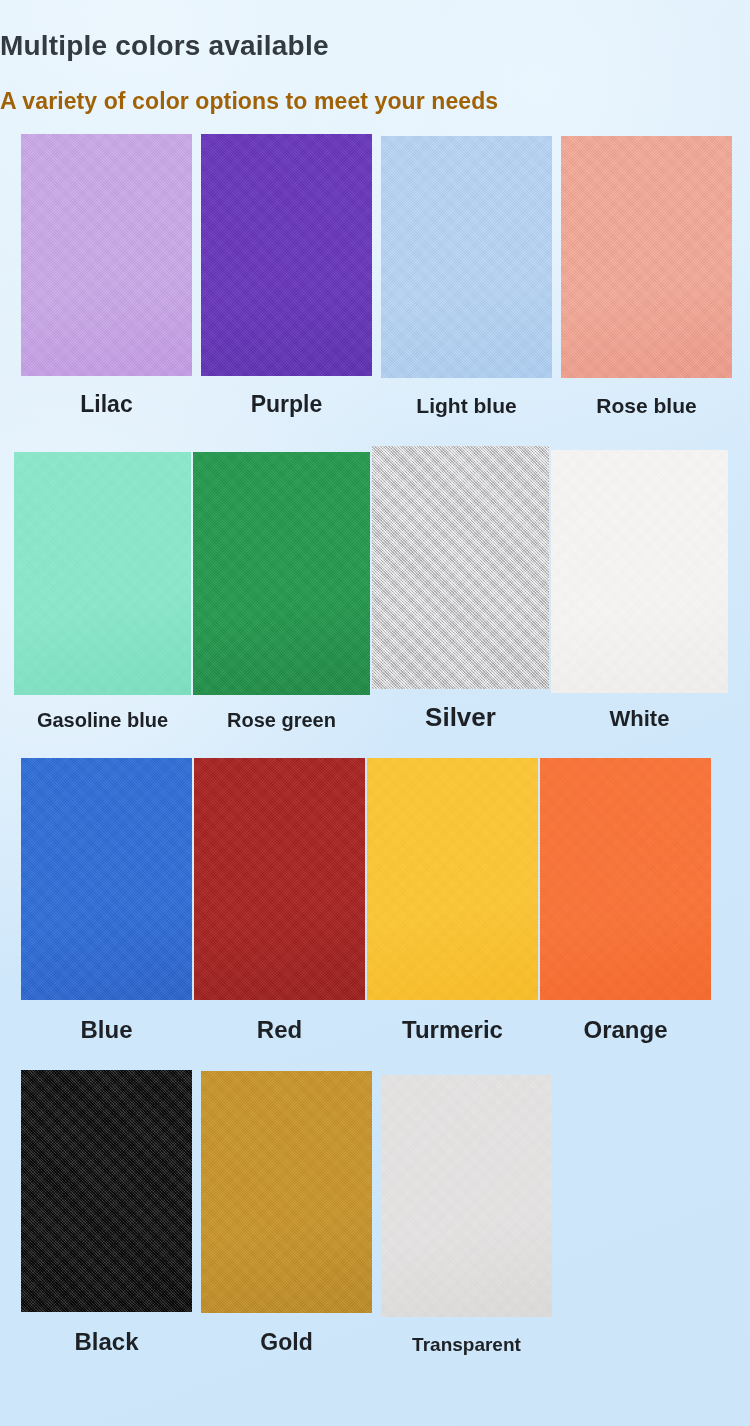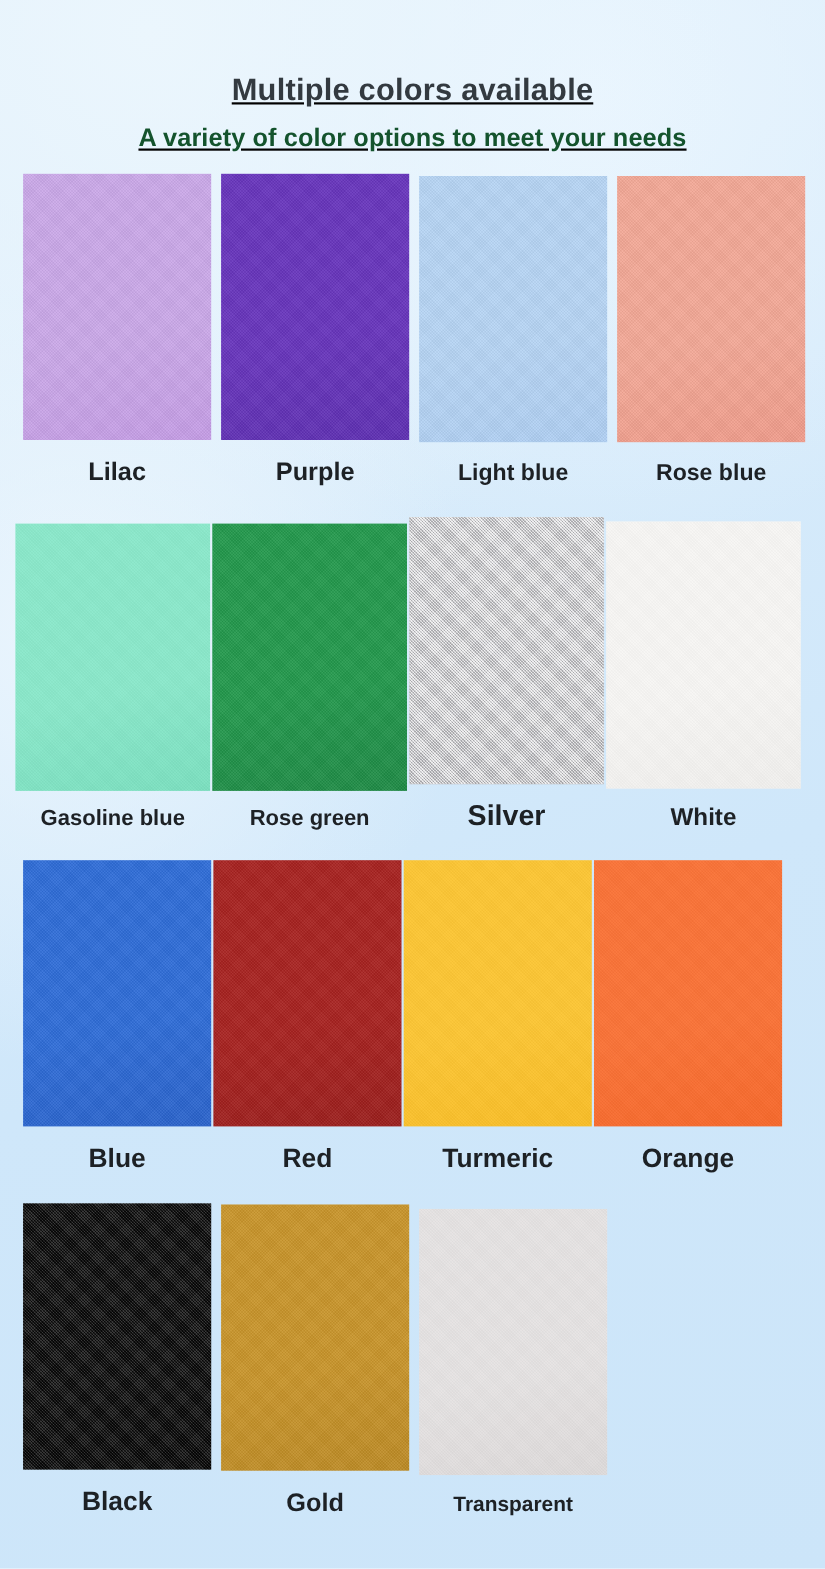--- a/index.html
+++ b/index.html
@@ -13,28 +13,28 @@
     background:
       radial-gradient(120% 60% at 18% 2%, #EBF6FD 0%, rgba(235,246,253,0) 60%),
       radial-gradient(90% 45% at 72% 6%, #E9F5FE 0%, rgba(233,245,254,0) 65%),
       radial-gradient(70% 40% at 8% 40%, #EAF5FD 0%, rgba(234,245,253,0) 70%),
       linear-gradient(160deg, #E2F0FB 0%, #D9ECFB 28%, #CFE7FA 60%, #CCE5F9 100%);
   }
 
   .page { position: relative; width: 750px; height: 1426px; }
 
   
-  .header { padding-top: 64px; text-align: center; text-decoration: underline; }
+  .header { padding-top: 28px; text-align: left; }
   .title {
     font-size: 28px; font-weight: 700; color: #333a40;
     letter-spacing: .2px; line-height: 1.25;
   }
   .subtitle {
-    margin-top: 12px;
-    font-size: 23px; font-weight: 700; color: #14532d;
+    margin-top: 24px;
+    font-size: 23px; font-weight: 700; color: #a16207;
     letter-spacing: .1px; line-height: 1.25;
   }
 
   
   .watermark {
     position: absolute; top: 484px; left: 0; width: 750px;
     text-align: center; font-size: 13px; color: #8d9aa4;
     opacity: .55; letter-spacing: .4px; pointer-events: none;
   }
 

